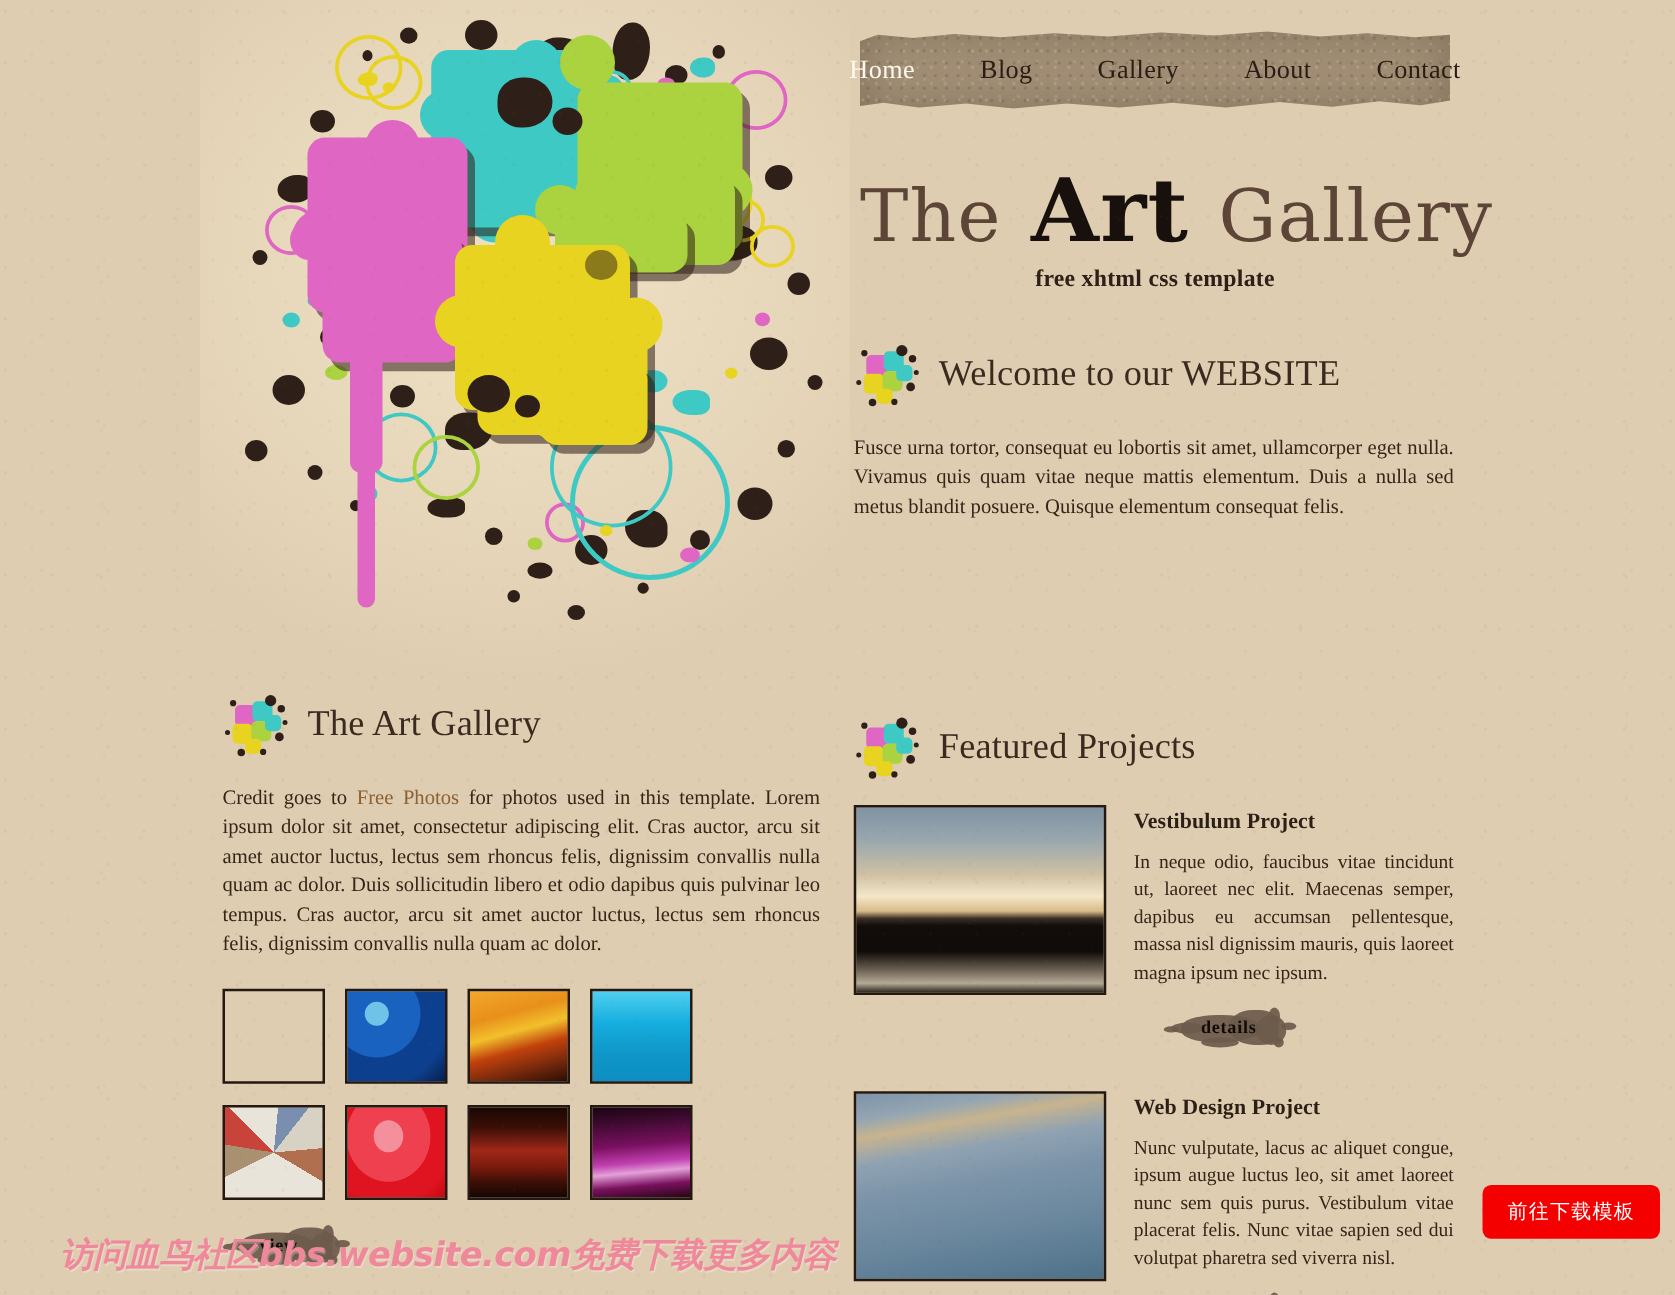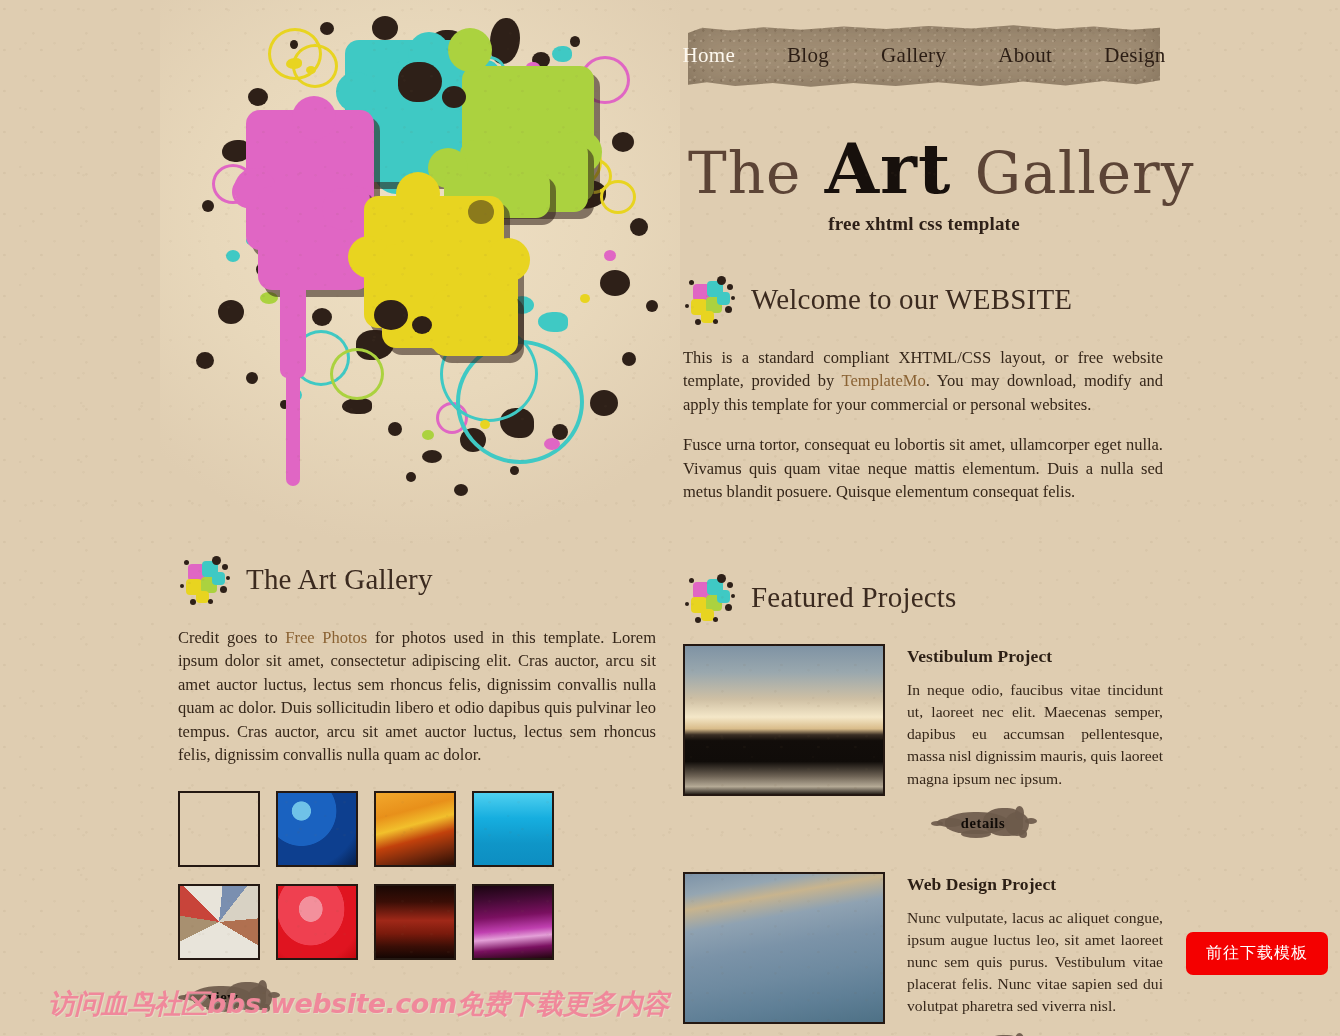--- a/index.html
+++ b/index.html
@@ -332,21 +332,21 @@
     font-style: italic;
     color: #f0889b;
     letter-spacing: -.5px;
     white-space: nowrap;
     z-index: 9;
     text-shadow: 1px 1px 0 rgba(255,255,255,.25);
   }
   .dl-btn {
     position: absolute;
     right: 12px;
-    bottom: 61px;
+    bottom: 45px;
     background: #f40000;
     color: #fff;
     border: none;
     border-radius: 7px;
     padding: 11px 20px;
     font-family: "DejaVu Sans", sans-serif;
     font-size: 16px;
     cursor: pointer;
     z-index: 9;
     letter-spacing: 1px;
@@ -475,21 +475,21 @@
     <div class="nav-tape"></div>
     <div class="nav-list">
       <a class="nav-item active" href="#">Home</a>
       <span class="nav-sep"></span>
       <a class="nav-item" href="#">Blog</a>
       <span class="nav-sep"></span>
       <a class="nav-item" href="#">Gallery</a>
       <span class="nav-sep"></span>
       <a class="nav-item" href="#">About</a>
       <span class="nav-sep"></span>
-      <a class="nav-item" href="#">Design</a>
+      <a class="nav-item" href="#">Contact</a>
     </div>
   </div>
 
   <div class="site-title">
     <div class="logo-line">
       <span>The</span>
       <span class="mid">Art</span>
       <span>Gallery</span>
     </div>
     <div class="tagline">free xhtml css template</div>
@@ -509,21 +509,20 @@
         <div class="mdot" style="left:6px;top:8px;width:5px;height:5px;"></div>
         <div class="mdot" style="left:42px;top:34px;width:7px;height:7px;"></div>
         <div class="mdot" style="left:12px;top:47px;width:6px;height:6px;"></div>
         <div class="mdot" style="left:30px;top:47px;width:5px;height:5px;"></div>
         <div class="mdot" style="left:2px;top:32px;width:4px;height:4px;"></div>
         <div class="mdot" style="left:48px;top:24px;width:4px;height:4px;"></div>
       </div>
       <h2 class="sec-title">Welcome to our WEBSITE</h2>
     </div>
 
-    <p class="body"><span>This is a standard compliant XHTML/CSS layout, or free website template, provided by </span><a class="inline-link" href="#">TemplateMo</a><span>. You may download, modify and apply this template for your commercial or personal websites.</span></p>
 
     <p class="body last">Fusce urna tortor, consequat eu lobortis sit amet, ullamcorper eget nulla. Vivamus quis quam vitae neque mattis elementum. Duis a nulla sed metus blandit posuere. Quisque elementum consequat felis.</p>
   </div>
 
   <div class="col-right-2">
     <div class="sec-head">
       <div class="sec-icon">
         <div class="mini" style="left:10px;top:12px;width:17px;height:17px;background:#e066c4;"></div>
         <div class="mini" style="left:24px;top:9px;width:16px;height:16px;background:#3fc9c4;"></div>
         <div class="mini" style="left:8px;top:27px;width:16px;height:16px;background:#e8d420;"></div>

